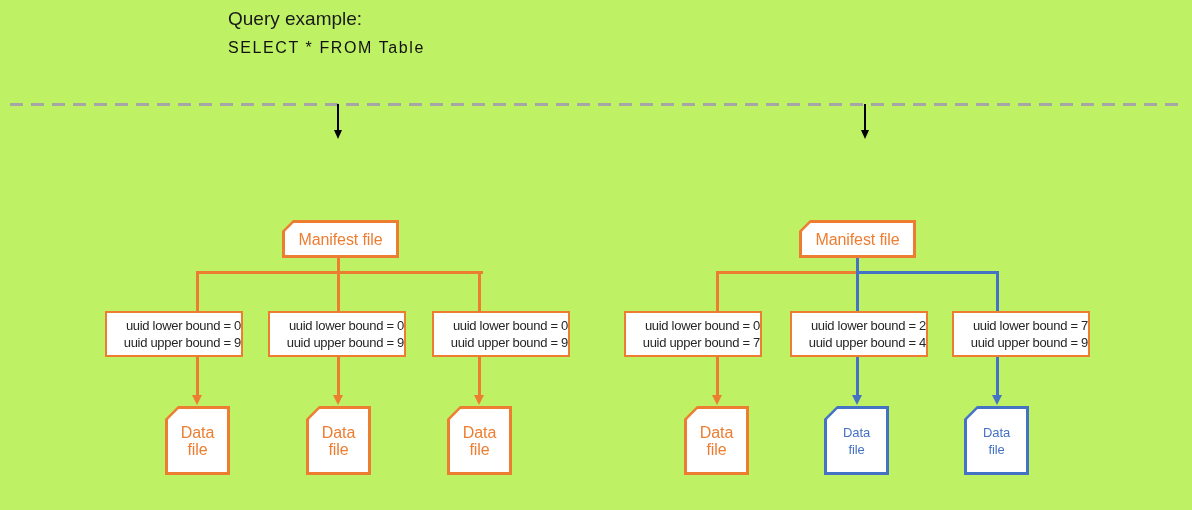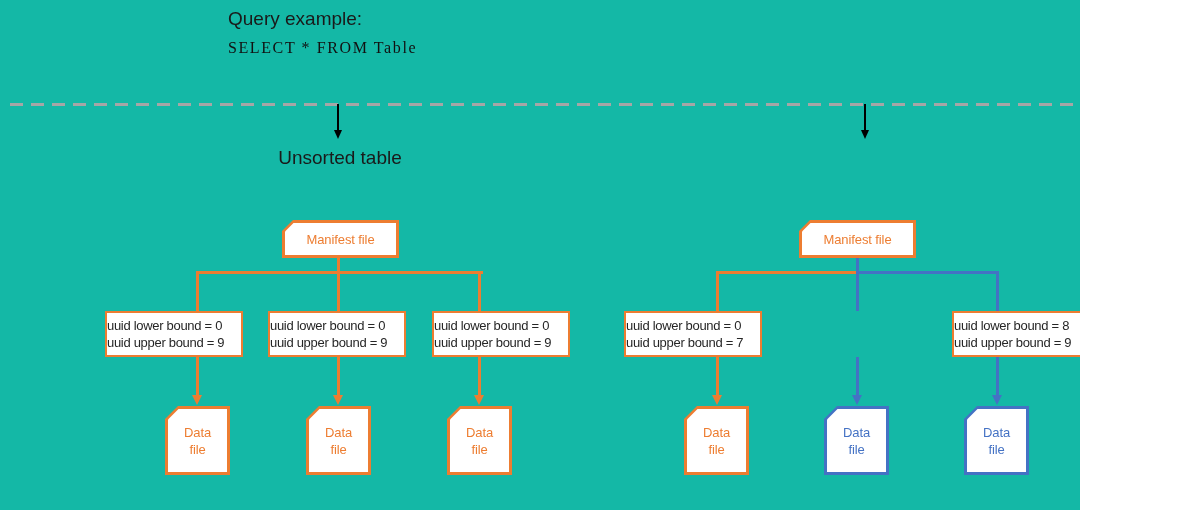--- a/index.html
+++ b/index.html
@@ -1,21 +1,21 @@
 <!DOCTYPE html>
 <html><head>
 <meta charset="utf-8">
 <style>
   html,body{margin:0;padding:0;background:#ffffff;}
-  .canvas{position:relative;width:1080px;height:510px;background:#14b8a6;
+  .canvas{position:relative;width:1192px;height:510px;background:#bef264;
           font-family:"Liberation Sans",sans-serif;overflow:hidden;}
 
   
   .qtitle{position:absolute;left:228px;top:8px;font-size:19px;color:#1a1a1a;}
-  .code{position:absolute;font-family:Liberation Serif, serif;
+  .code{position:absolute;font-family:Liberation Sans, sans-serif;
         font-size:16px;letter-spacing:1.6px;color:#111;white-space:pre;}
   .code.c1{left:228px;top:39px;}
   .code.c2{left:228px;top:65px;}
 
   
   .dashline{position:absolute;left:10px;top:103px;width:1174px;height:3px;
             background:repeating-linear-gradient(90deg,#a6a6a6 0 13px,transparent 13px 21px);}
 
   
   .stitle{position:absolute;top:147px;width:240px;text-align:center;font-size:19px;color:#1a1a1a;}
@@ -34,44 +34,43 @@
   .ah.k{border-left:4.5px solid transparent;border-right:4.5px solid transparent;border-top:9px solid #000;}
 
   
   .cutbox{position:absolute;}
   .cutbox .inner{position:absolute;inset:3px;background:#fff;display:flex;flex-direction:column;
                  align-items:center;justify-content:center;text-align:center;}
   .cutbox.manifest{clip-path:polygon(11px 0,100% 0,100% 100%,0 100%,0 11px);}
   .cutbox.manifest .inner{clip-path:polygon(8.5px 0,100% 0,100% 100%,0 100%,0 8.5px);}
   .cutbox.df{clip-path:polygon(13px 0,100% 0,100% 100%,0 100%,0 13px);}
   .cutbox.df .inner{clip-path:polygon(10.5px 0,100% 0,100% 100%,0 100%,0 10.5px);}
-  .olabel{color:#ED7D31;font-size:13px;line-height:17px;letter-spacing:-0.1px;}
+  .olabel{color:#ED7D31;font-size:16px;line-height:17px;letter-spacing:-0.1px;}
   .blabel{color:#4472C4;font-size:13px;line-height:17px;letter-spacing:-0.1px;}
 
   
   .bbox{position:absolute;width:138px;height:46px;box-sizing:border-box;border:2px solid #ED7D31;
-        background:#fff;display:flex;flex-direction:column;align-items:flex-start;justify-content:center;
+        background:#fff;display:flex;flex-direction:column;align-items:flex-end;justify-content:center;
         font-size:13px;line-height:17px;letter-spacing:-0.3px;color:#262626;white-space:nowrap;}
 </style>
 </head>
 <body>
 
 <div class="canvas">
 
   <div class="qtitle">Query example:</div>
   <div class="code c1">SELECT * FROM Table</div>
 
   <div class="dashline"></div>
 
   <div class="kline" style="left:337px;top:104px;height:27px;"></div>
   <div class="ah k" style="left:333.5px;top:130px;"></div>
   <div class="kline" style="left:864px;top:104px;height:27px;"></div>
   <div class="ah k" style="left:860.5px;top:130px;"></div>
 
-  <div class="stitle" style="left:220px;">Unsorted table</div>
 
   <div class="vline orange-bg" style="left:337px;top:258px;height:53px;"></div>
   <div class="hline orange-bg" style="left:196px;top:271px;width:287px;"></div>
   <div class="vline orange-bg" style="left:196px;top:271px;height:40px;"></div>
   <div class="vline orange-bg" style="left:478px;top:271px;height:40px;"></div>
 
   <div class="cutbox manifest orange-bg" style="left:282px;top:220px;width:117px;height:38px;">
     <div class="inner">
       <div class="olabel">Manifest file</div>
     </div>
@@ -125,22 +124,26 @@
   <div class="cutbox manifest orange-bg" style="left:799px;top:220px;width:117px;height:38px;">
     <div class="inner">
       <div class="olabel">Manifest file</div>
     </div>
   </div>
 
   <div class="bbox" style="left:624px;top:311px;">
     <div>uuid lower bound = 0</div>
     <div>uuid upper bound = 7</div>
   </div>
+  <div class="bbox" style="left:790px;top:311px;">
+    <div>uuid lower bound = 2</div>
+    <div>uuid upper bound = 4</div>
+  </div>
   <div class="bbox" style="left:952px;top:311px;">
-    <div>uuid lower bound = 8</div>
+    <div>uuid lower bound = 7</div>
     <div>uuid upper bound = 9</div>
   </div>
 
   <div class="vline orange-bg" style="left:715.5px;top:357px;height:39px;"></div>
   <div class="ah o" style="left:711.5px;top:395px;"></div>
   <div class="vline blue-bg" style="left:855.5px;top:357px;height:39px;"></div>
   <div class="ah b" style="left:851.5px;top:395px;"></div>
   <div class="vline blue-bg" style="left:995.5px;top:357px;height:39px;"></div>
   <div class="ah b" style="left:991.5px;top:395px;"></div>
 

